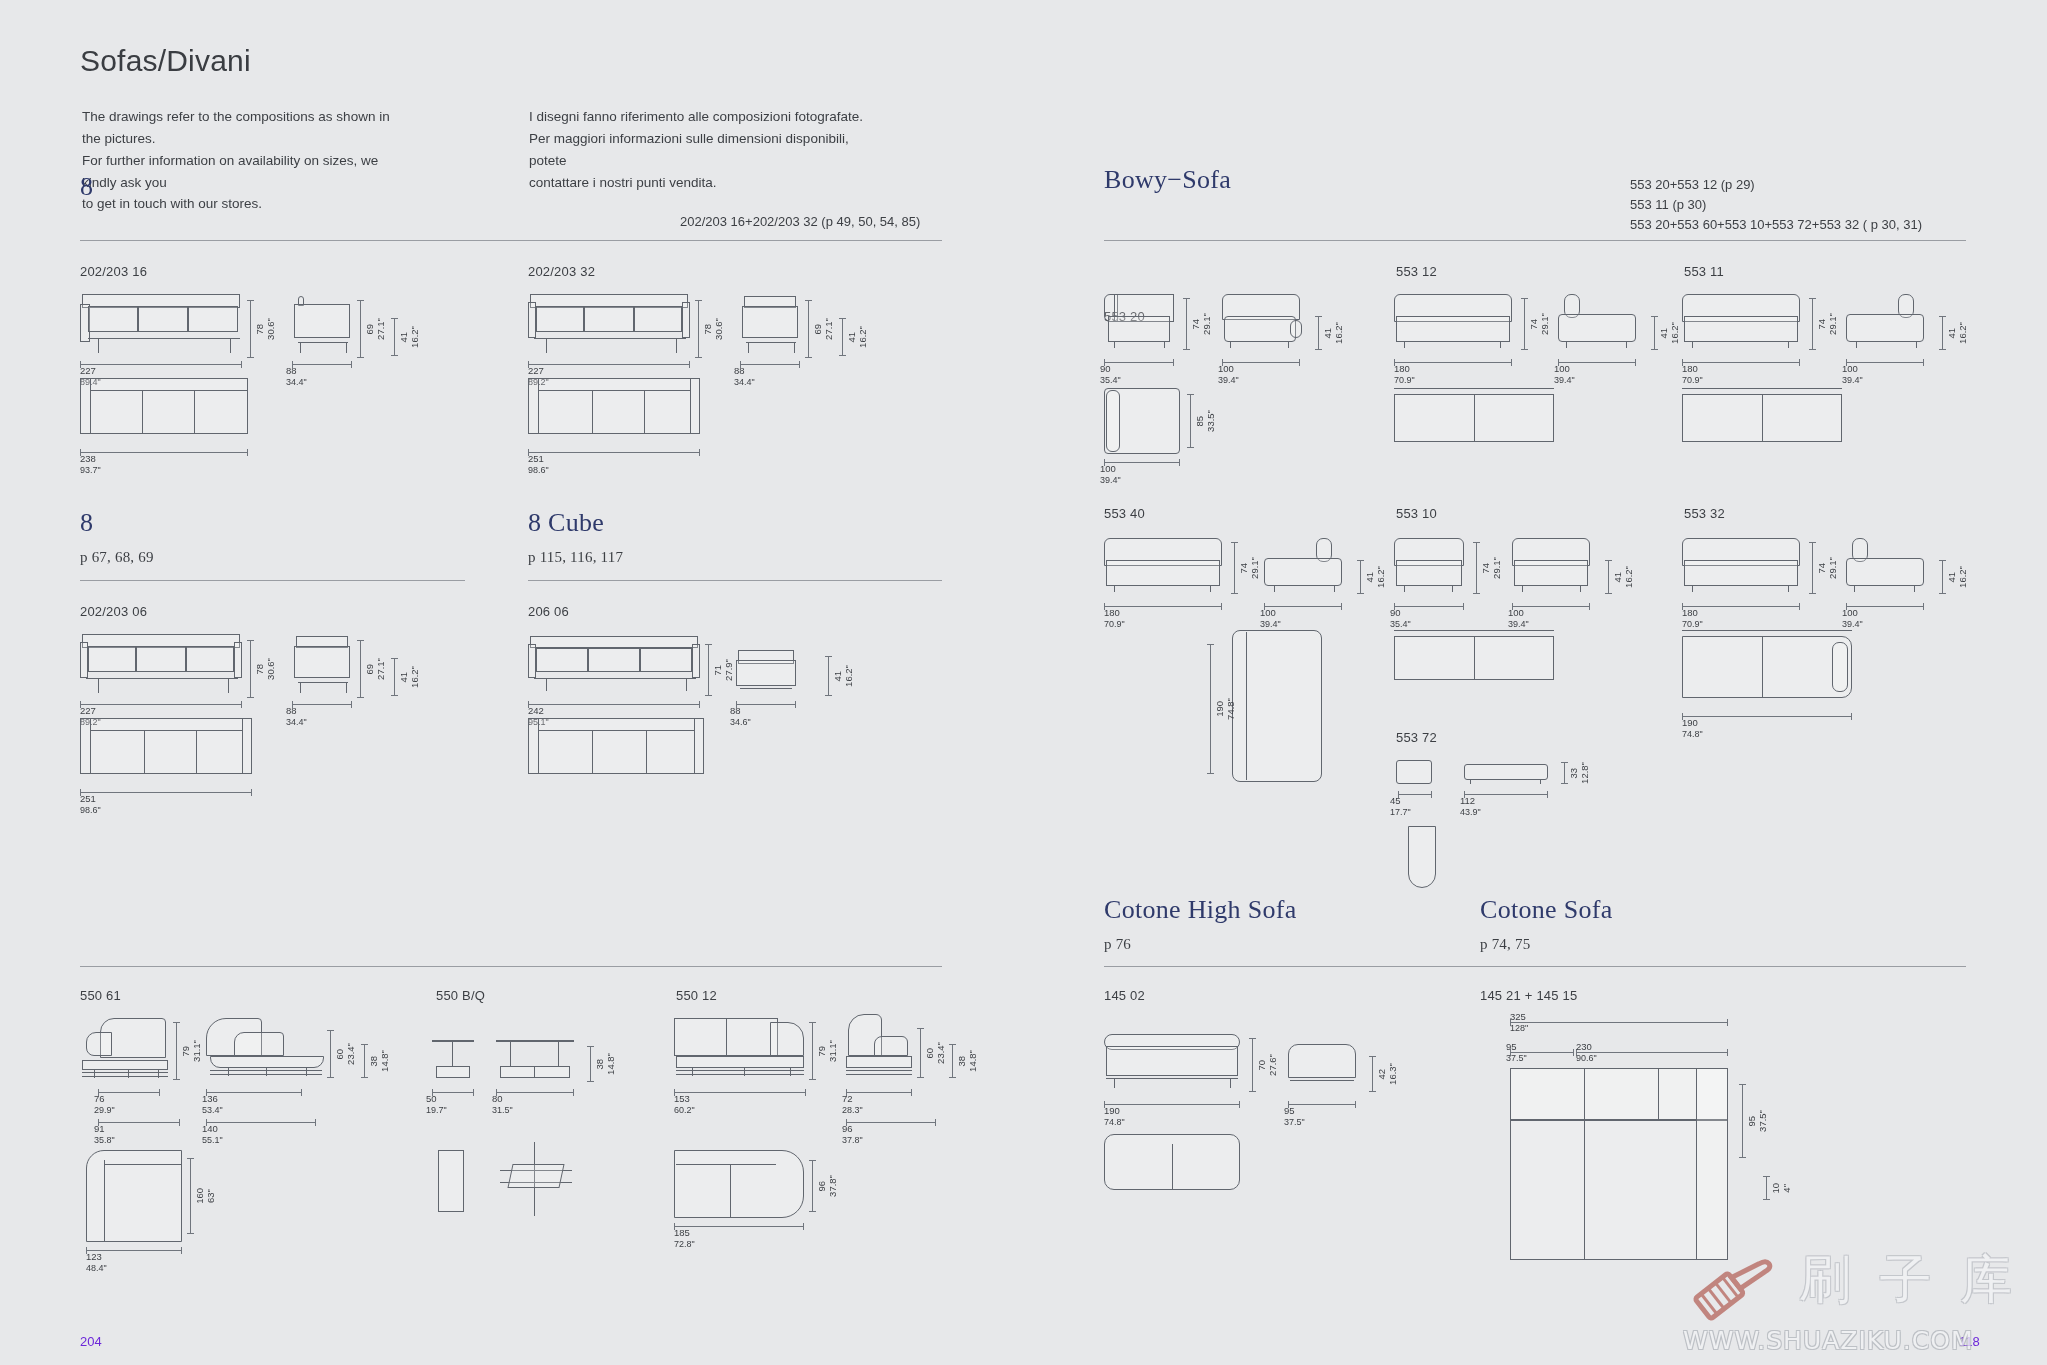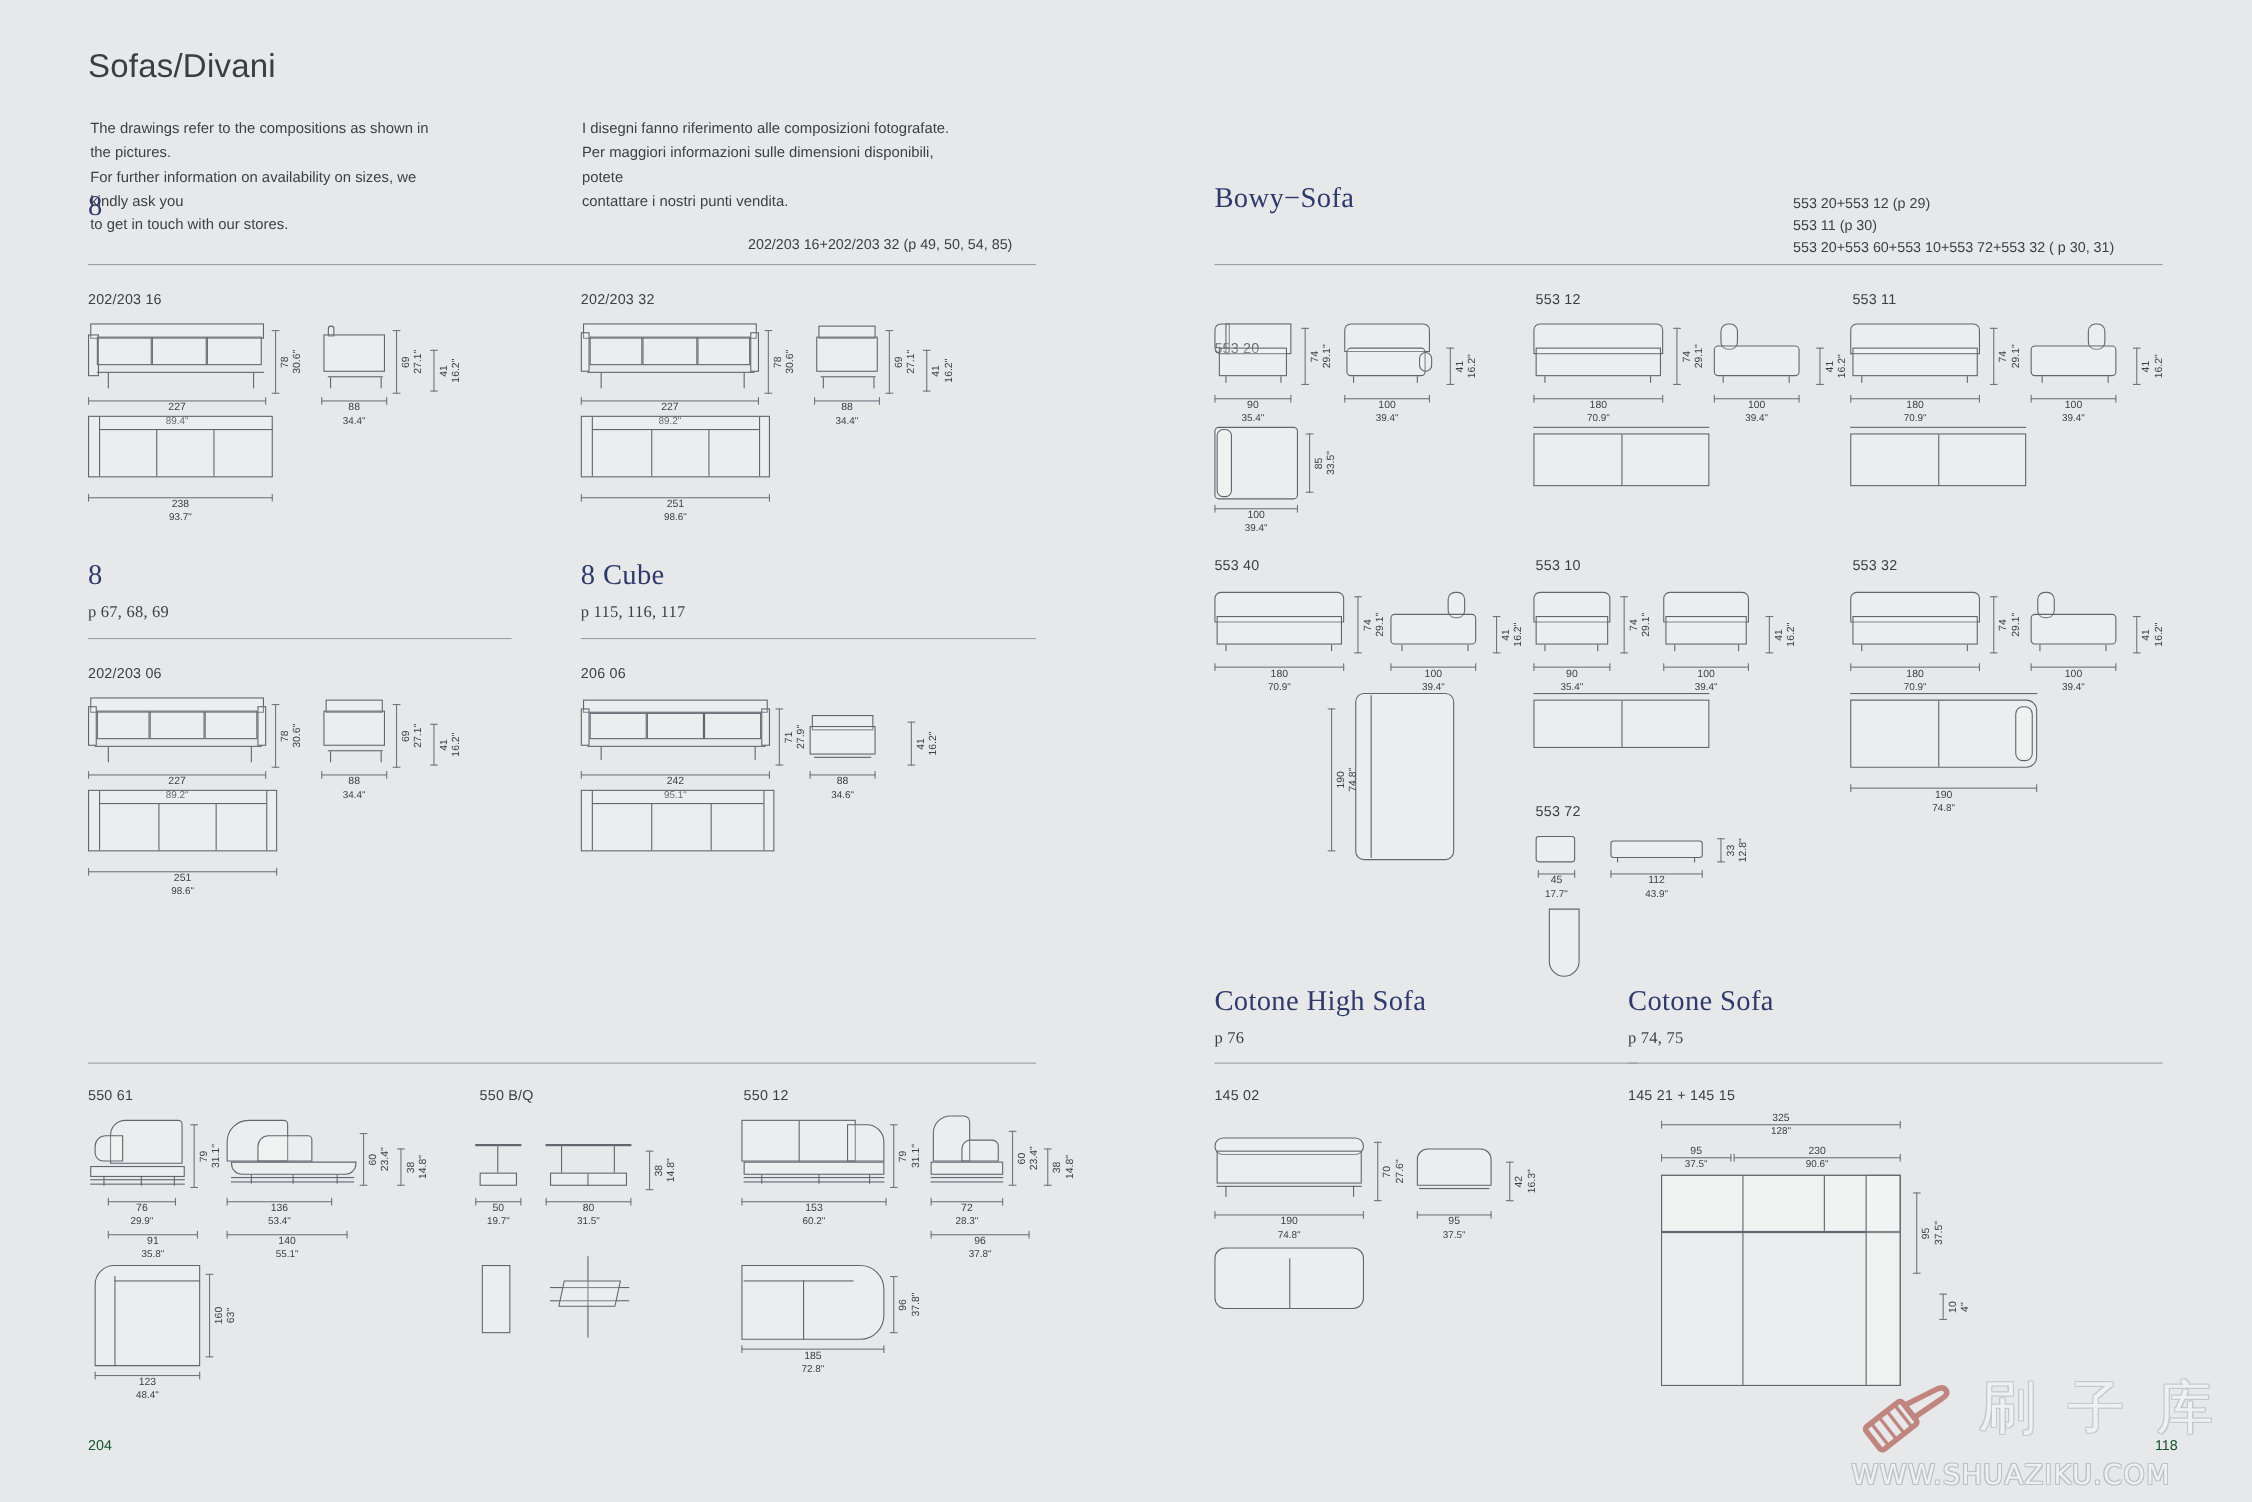--- a/index.html
+++ b/index.html
@@ -24,26 +24,26 @@
     font-family:"Liberation Serif", serif;
     font-size:26px;color:#2f3a6b;font-weight:400;letter-spacing:.3px;
   }
   .fam-pages{
     font-family:"Liberation Serif", serif;
     font-size:15px;color:#3c3f44;margin-top:11px;letter-spacing:.2px;
   }
   .rule{border-top:1px solid #9a9da3;width:100%;height:0;}
   .code{font-size:13px;color:#3c3f44;letter-spacing:.2px;}
   .ref-line{font-size:13px;color:#3c3f44;line-height:1.55;text-align:left;}
-  .pagenum{font-size:13px;color:#14532d;}
+  .pagenum{font-size:13px;color:#6d28d9;margin-top:28px;}
 
   
   .dimtxt{
     font-size:9.5px;line-height:1.12;color:#3c3f44;
-    text-align:center;white-space:nowrap;
+    text-align:left;white-space:nowrap;
   }
   .dimtxt .inch{font-size:9px;}
   .vert{
     writing-mode:vertical-rl;transform:rotate(180deg);
     font-size:9.5px;line-height:1.12;white-space:nowrap;color:#3c3f44;
   }
   .vwrap{display:flex;flex-direction:row;align-items:center;}
 
   
   .dw{position:absolute;}

